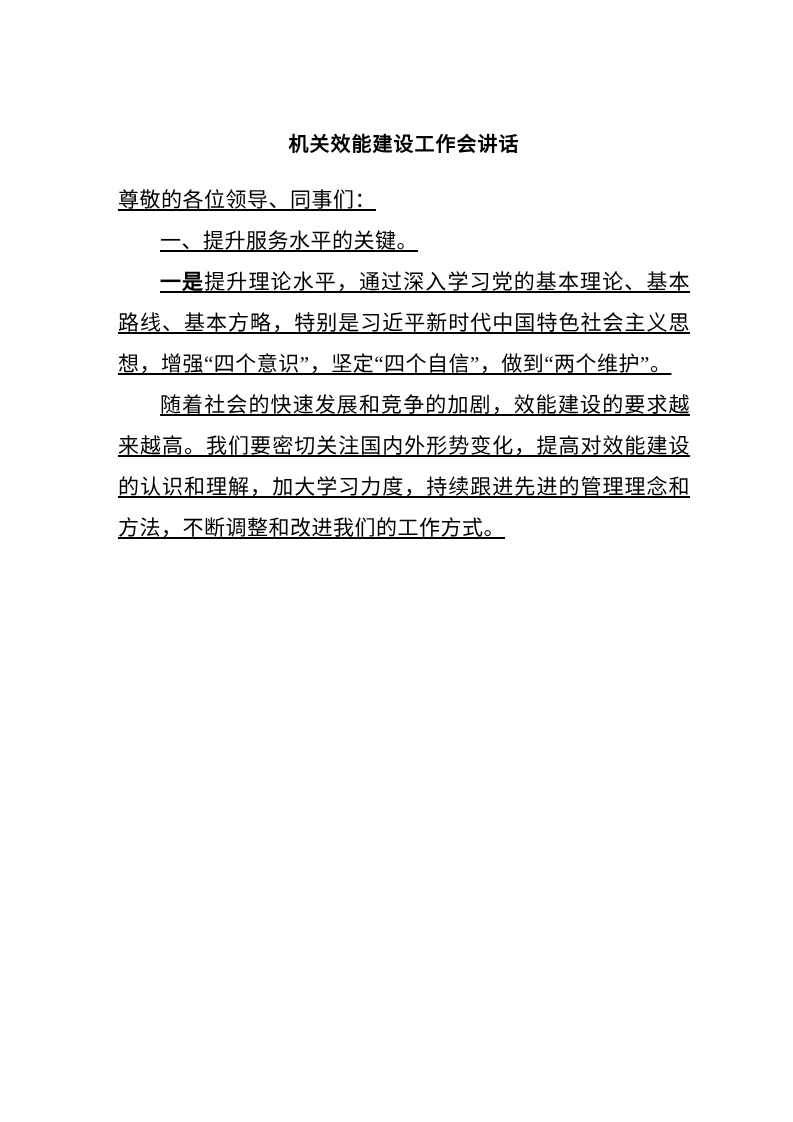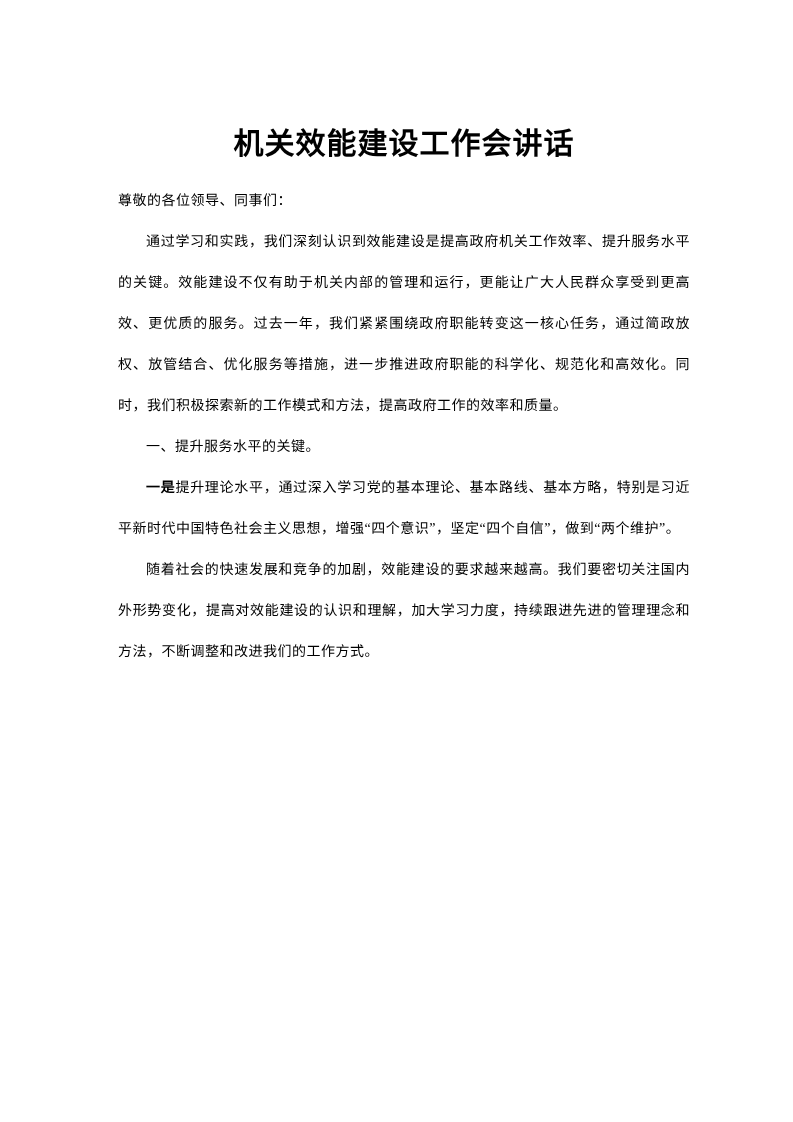--- a/index.html
+++ b/index.html
@@ -21,49 +21,49 @@
     font-family: "Liberation Serif", "DejaVu Serif", serif;
   }
   .doc-content {
     position: absolute;
     left: 118px;
     top: 0;
     width: 572px;
   }
   .doc-title {
     margin: 122px 0 14px 0;
-    font-size: 30px;
+    font-size: 20px;
     line-height: 44px;
     font-weight: bold;
     text-align: center;
     letter-spacing: 1px;
     white-space: nowrap;
   }
   .doc-body p {
     margin: 0;
-    font-size: 14px;
+    font-size: 21px;
     line-height: 41px;
     text-align: justify;
     text-justify: inter-ideograph;
     letter-spacing: 0.5px;
+    text-decoration: underline;
   }
   .doc-body p.indent {
     text-indent: 2em;
   }
   .bold-lead {
     font-weight: bold;
   }
 </style>
 </head>
 <body>
 
 <div class="page">
   <div class="doc-content">
     <h1 class="doc-title">机关效能建设工作会讲话</h1>
     <div class="doc-body">
         <p>尊敬的各位领导、同事们：</p>
-        <p class="indent">通过学习和实践，我们深刻认识到效能建设是提高政府机关工作效率、提升服务水平的关键。效能建设不仅有助于机关内部的管理和运行，更能让广大人民群众享受到更高效、更优质的服务。过去一年，我们紧紧围绕政府职能转变这一核心任务，通过简政放权、放管结合、优化服务等措施，进一步推进政府职能的科学化、规范化和高效化。同时，我们积极探索新的工作模式和方法，提高政府工作的效率和质量。</p>
         <p class="indent">一、提升服务水平的关键。</p>
         <p class="indent"><span class="bold-lead">一是</span>提升理论水平，通过深入学习党的基本理论、基本路线、基本方略，特别是习近平新时代中国特色社会主义思想，增强“四个意识”，坚定“四个自信”，做到“两个维护”。</p>
         <p class="indent">随着社会的快速发展和竞争的加剧，效能建设的要求越来越高。我们要密切关注国内外形势变化，提高对效能建设的认识和理解，加大学习力度，持续跟进先进的管理理念和方法，不断调整和改进我们的工作方式。</p>
       </div>
   </div>
 </div>
 
 </body></html>

